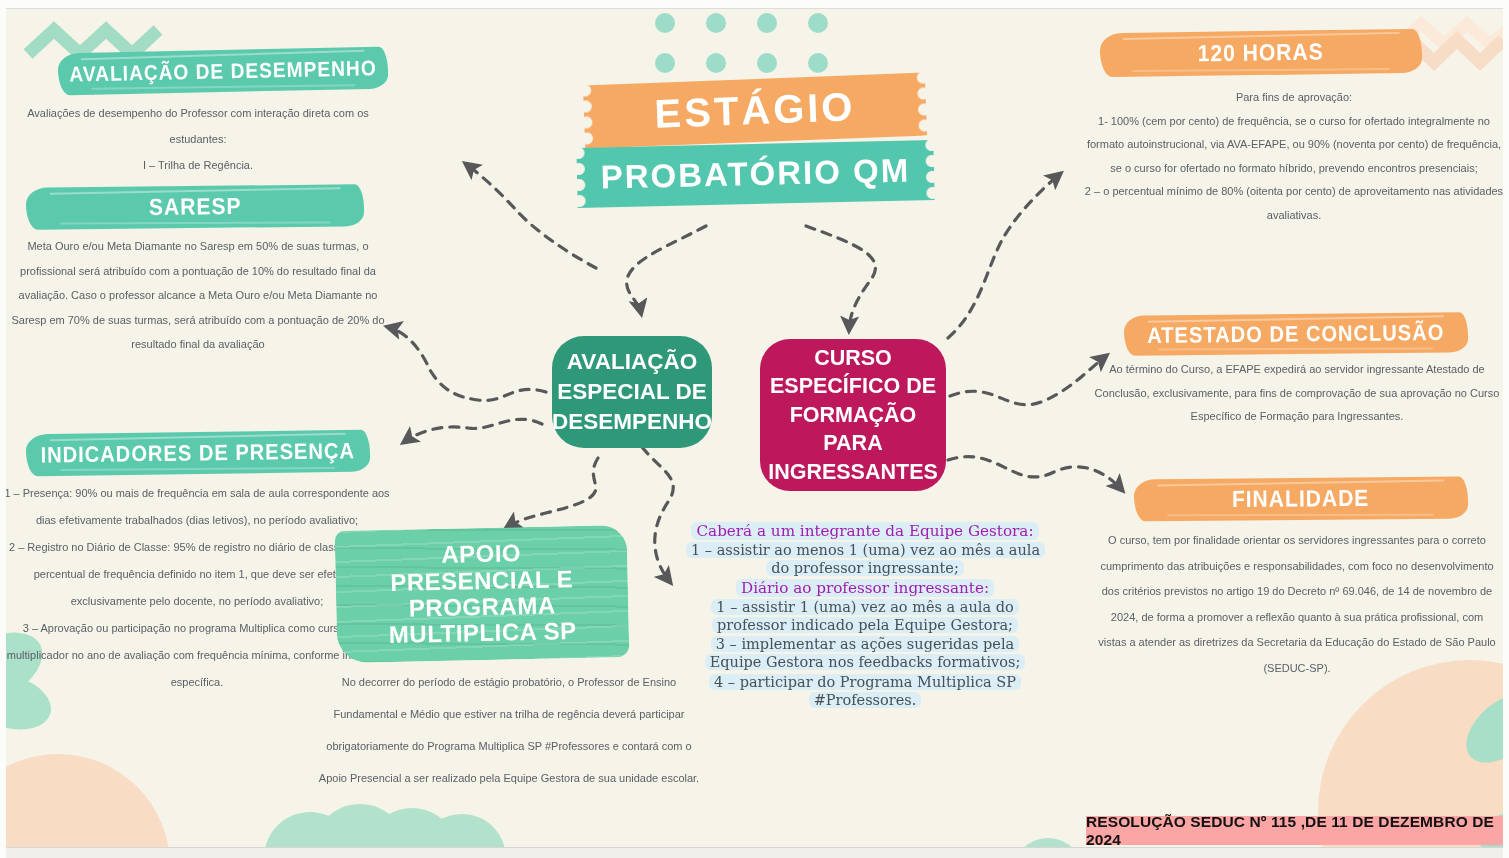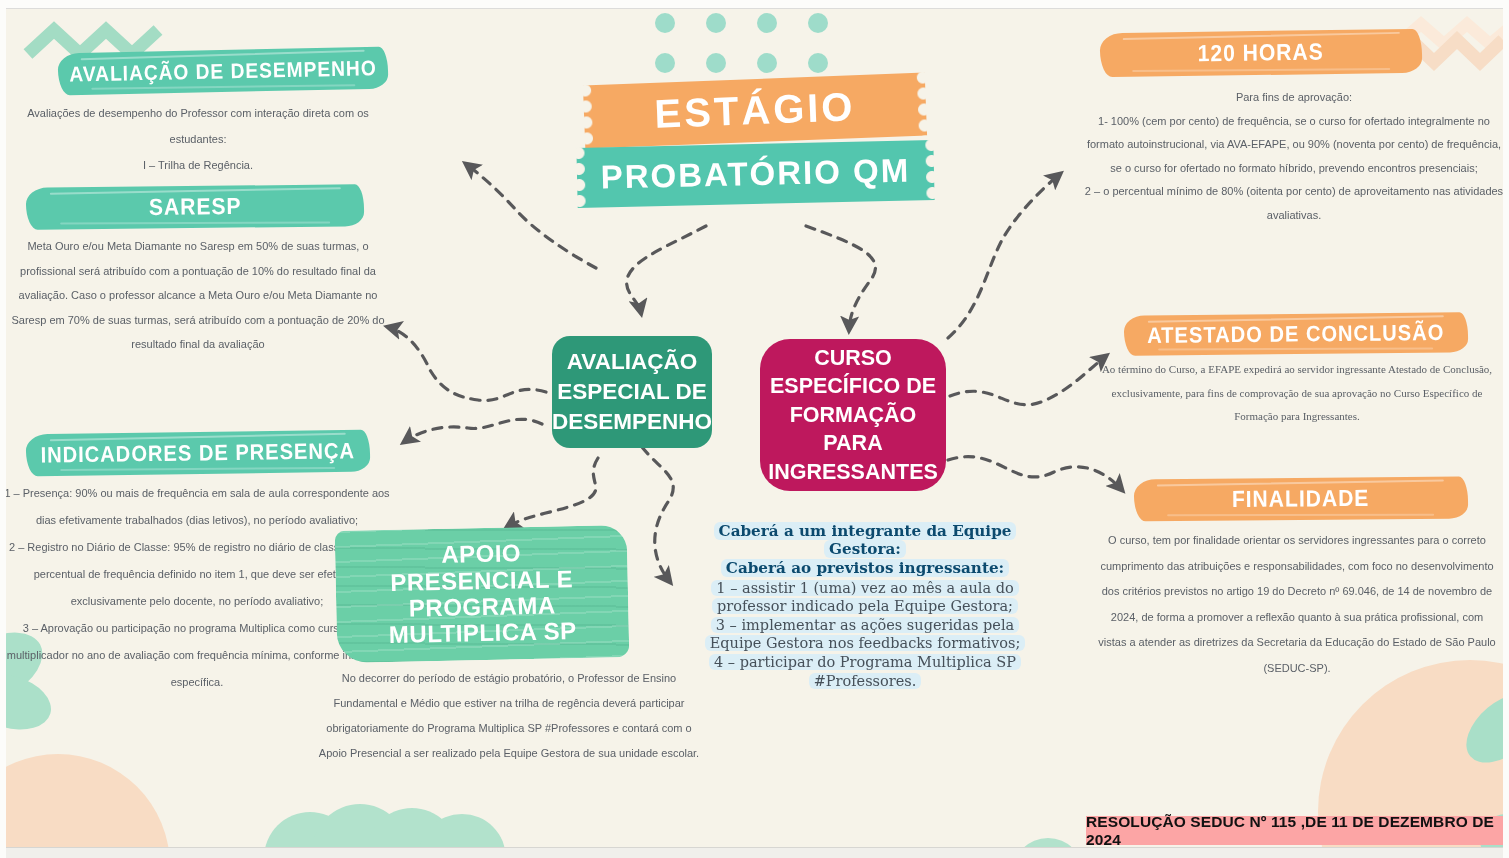--- a/index.html
+++ b/index.html
@@ -43,21 +43,21 @@
   .tape::before{left:-5px;}
   .tape::after{right:-5px;}
   .tape.orange{background:#f6a963;}
   .tape.teal{background:#53c6ae;}
 
   
   .node{
     position:absolute;display:flex;align-items:center;justify-content:center;
     color:#fff;font-weight:700;text-align:center;white-space:pre-line;z-index:3;
   }
-  .node.green{background:#2e9878;border-radius:18px;font-size:22.5px;line-height:1.33;}
+  .node.green{background:#2e9878;border-radius:32px;font-size:22.5px;line-height:1.33;}
   .node.orangeblob{background:#be185d;border-radius:30px;font-size:21.5px;line-height:1.32;}
   .node.apoio{
     background:#6bcfa7;
     background-image:
       repeating-linear-gradient(179deg, rgba(255,255,255,.16) 0 2px, rgba(0,0,0,0) 2px 15px),
       repeating-linear-gradient(1.5deg, rgba(20,110,80,.10) 0 2px, rgba(0,0,0,0) 2px 19px);
     border-radius:10px 26px 12px 30px;
     font-size:24px;line-height:1.1;letter-spacing:.5px;
     transform:rotate(-1.2deg);
   }
@@ -72,21 +72,21 @@
   .duties{
     position:absolute;left:686px;top:522px;width:358px;text-align:center;
     font-family:"DejaVu Serif",serif;font-size:14.5px;line-height:18.2px;
     color:#465059;z-index:3;
   }
   .duties p{margin:0 0 1px 0;}
   .hl{
     background:#dbeef6;border-radius:6px;padding:0 5px;
     -webkit-box-decoration-break:clone;box-decoration-break:clone;
   }
-  .duty-h .hl{font-weight:700;font-size:15.2px;color:#0c4a6e;}
+  .duty-h .hl{font-weight:400;font-size:15.2px;color:#a21caf;}
 
   
   .resolution{
     position:absolute;left:1086px;top:816px;width:420px;height:29px;
     background:#fca5a5;color:#111;font-weight:700;font-size:15.5px;
     display:flex;align-items:center;justify-content:center;letter-spacing:.1px;
     z-index:3;
   }
 
   
@@ -190,41 +190,42 @@
 
   <div class="node orangeblob" style="left:760px;top:339px;width:186px;height:152px;">CURSO
 ESPECÍFICO DE
 FORMAÇÃO PARA
 INGRESSANTES</div>
 
   <div class="node apoio" style="left:336px;top:528px;width:292px;height:132px;">APOIO
 PRESENCIAL E
 PROGRAMA
 MULTIPLICA SP</div>
-  <div class="para" style="left:314px;top:666px;width:390px;line-height:25px;">No decorrer do período de estágio probatório, o Professor de Ensino Fundamental e Médio que estiver na trilha de regência deverá participar obrigatoriamente do Programa Multiplica SP #Professores e contará com o Apoio Presencial a ser realizado pela Equipe Gestora de sua unidade escolar.</div>
+  <div class="para" style="left:314px;top:666px;width:390px;line-height:32px;">No decorrer do período de estágio probatório, o Professor de Ensino Fundamental e Médio que estiver na trilha de regência deverá participar obrigatoriamente do Programa Multiplica SP #Professores e contará com o Apoio Presencial a ser realizado pela Equipe Gestora de sua unidade escolar.</div>
 
   <div class="duties">
     <p class="duty-h"><span class="hl">Caberá a um integrante da Equipe Gestora:</span></p>
-    <p class="duty-h"><span class="hl">Caberá ao previstos ingressante:</span></p>
+    <p class="duty"><span class="hl">1 – assistir ao menos 1 (uma) vez ao mês a aula do professor ingressante;</span></p>
+    <p class="duty-h"><span class="hl">Diário ao professor ingressante:</span></p>
     <p class="duty"><span class="hl">1 – assistir 1 (uma) vez ao mês a aula do professor indicado pela Equipe Gestora;</span></p>
     <p class="duty"><span class="hl">3 – implementar as ações sugeridas pela Equipe Gestora nos feedbacks formativos;</span></p>
     <p class="duty"><span class="hl">4 – participar do Programa Multiplica SP #Professores.</span></p>
   </div>
 
   <div class="brush orange" style="left:1100px;top:31px;width:322px;height:44px;font-size:22px;transform:rotate(-.8deg);">
     <span>120 HORAS</span>
   </div>
   <div class="para" style="left:1082px;top:86px;width:424px;line-height:23.5px;">Para fins de aprovação:
 1- 100% (cem por cento) de frequência, se o curso for ofertado integralmente no formato autoinstrucional, via AVA-EFAPE, ou 90% (noventa por cento) de frequência, se o curso for ofertado no formato híbrido, prevendo encontros presenciais;
 2 – o percentual mínimo de 80% (oitenta por cento) de aproveitamento nas atividades avaliativas.</div>
 
   <div class="brush orange" style="left:1124px;top:314px;width:344px;height:40px;font-size:21px;transform:rotate(-.6deg);">
     <span>ATESTADO DE CONCLUSÃO</span>
   </div>
-  <div class="para" style="left:1090px;top:358px;width:414px;line-height:23.5px;font-family:Liberation Serif, serif;">Ao término do Curso, a EFAPE expedirá ao servidor ingressante Atestado de Conclusão, exclusivamente, para fins de comprovação de sua aprovação no Curso Específico de Formação para Ingressantes.</div>
+  <div class="para" style="left:1090px;top:358px;width:414px;line-height:23.5px;">Ao término do Curso, a EFAPE expedirá ao servidor ingressante Atestado de Conclusão, exclusivamente, para fins de comprovação de sua aprovação no Curso Específico de Formação para Ingressantes.</div>
 
   <div class="brush orange" style="left:1134px;top:478px;width:334px;height:42px;font-size:22px;transform:rotate(-.5deg);">
     <span>FINALIDADE</span>
   </div>
   <div class="para" style="left:1096px;top:528px;width:402px;line-height:25.5px;">O curso, tem por finalidade orientar os servidores ingressantes para o correto cumprimento das atribuições e responsabilidades, com foco no desenvolvimento dos critérios previstos no artigo 19 do Decreto nº 69.046, de 14 de novembro de 2024, de forma a promover a reflexão quanto à sua prática profissional, com vistas a atender as diretrizes da Secretaria da Educação do Estado de São Paulo (SEDUC-SP).</div>
 
   <div class="resolution">RESOLUÇÃO SEDUC Nº 115 ,DE 11 DE DEZEMBRO DE 2024</div>
 
   <div class="frame top"></div>
   <div class="frame bottom"></div>

